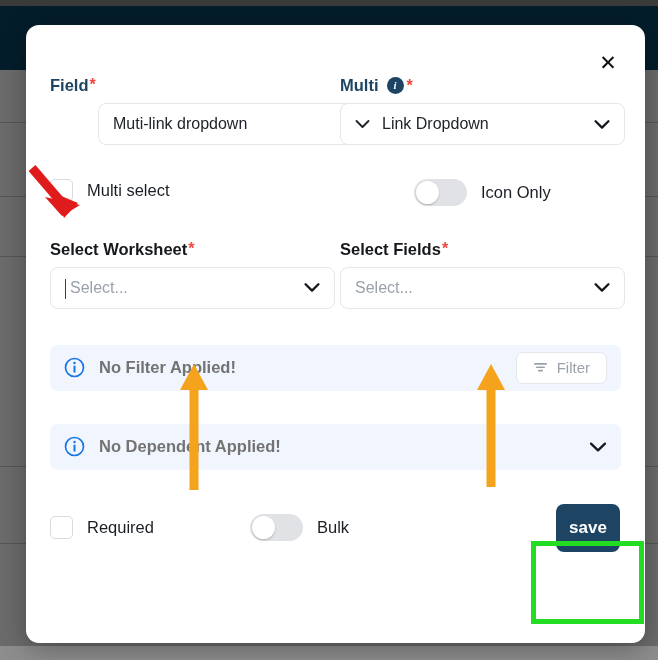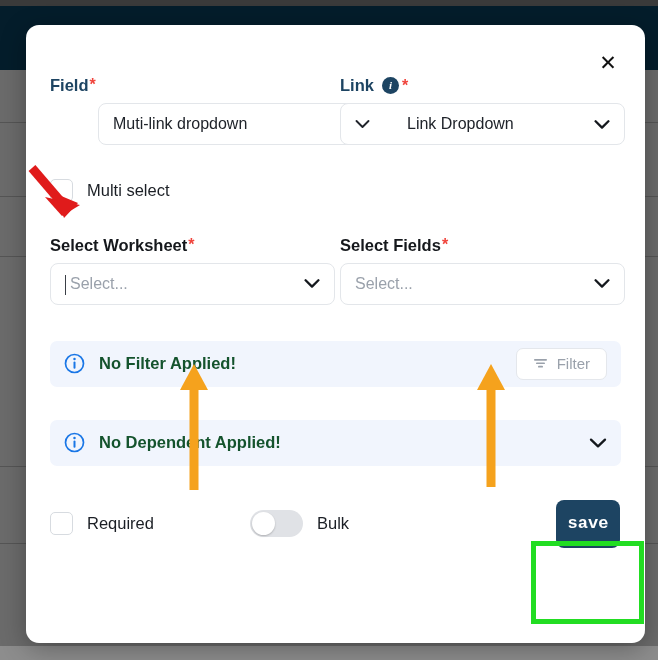--- a/index.html
+++ b/index.html
@@ -163,21 +163,20 @@
     width: 100%;
     height: 42px;
     box-sizing: border-box;
     border: 1px solid #e3e6ea;
     border-radius: 8px;
     background: #ffffff;
     display: flex;
     align-items: center;
     padding: 0 14px;
     cursor: pointer;
-    gap: 25px;
   }
   .select-box .leading-chev {
     margin-right: 12px;
     display: inline-flex;
   }
   .select-value {
     font-size: 16px;
     color: #20242b;
     flex: 1;
     white-space: nowrap;
@@ -263,21 +262,21 @@
   .banner-icon {
     flex: 0 0 auto;
     display: inline-flex;
     align-items: center;
     justify-content: center;
     margin-right: 14px;
   }
   .banner-text {
     font-size: 16.5px;
     font-weight: bold;
-    color: #14532d;
+    color: #737373;
     flex: 1;
   }
   .filter-btn {
     display: inline-flex;
     align-items: center;
     justify-content: center;
     gap: 9px;
     height: 32px;
     padding: 0 16px;
     border: 1px solid #e4e7ec;
@@ -349,21 +348,21 @@
         <div class="col">
           <div class="field-label">
             <span>Field</span>
             <span class="req-star">*</span>
           </div>
           <input class="text-input" type="text" value="Muti-link dropdown" style="">
         </div>
 
         <div class="col right">
           <div class="field-label">
-            <span>Link</span>
+            <span>Multi</span>
             <span class="info-dot">i</span>
             <span class="req-star">*</span>
           </div>
           <div class="select-box">
             <span class="leading-chev">
               <svg width="15" height="10" viewBox="0 0 15 10">
                   <path d="M1.5 2 L7.5 8 L13.5 2" fill="none" stroke="#20242b" stroke-width="1.9" stroke-linecap="round" stroke-linejoin="round"></path>
                 </svg>
             </span>
             <span class="select-value">Link Dropdown</span>
@@ -374,20 +373,28 @@
             </span>
           </div>
         </div>
       </div>
 
       <div class="two-col" style="margin-top:34px;">
         <div class="col">
           <div class="check-row">
             <div class="checkbox"></div>
             <span class="check-label">Multi select</span>
+          </div>
+        </div>
+        <div class="col right">
+          <div class="toggle-row" style="margin-left:74px;">
+            <div class="toggle">
+              <div class="knob"></div>
+            </div>
+            <span class="toggle-label">Icon Only</span>
           </div>
         </div>
       </div>
 
       <div class="two-col" style="margin-top:35px;">
         <div class="col">
           <div class="field-label dark">
             <span>Select Worksheet</span>
             <span class="req-star">*</span>
           </div>
@@ -460,21 +467,21 @@
           <span class="check-label">Required</span>
         </div>
 
         <div class="toggle-row" style="margin-left:96px;justify-content:space-between;">
           <div class="toggle">
             <div class="knob"></div>
           </div>
           <span class="toggle-label">Bulk</span>
         </div>
 
-        <button class="save-btn" style="margin-left:auto; margin-right:1px;font-family:Liberation Mono, monospace;">save</button>
+        <button class="save-btn" style="margin-left:auto; margin-right:1px;">save</button>
       </div>
 
     </div>
   </div>
 
   <div class="annot-layer">
 
     <svg width="658" height="660" style="position:absolute;left:0;top:0;">
 
       <g>

